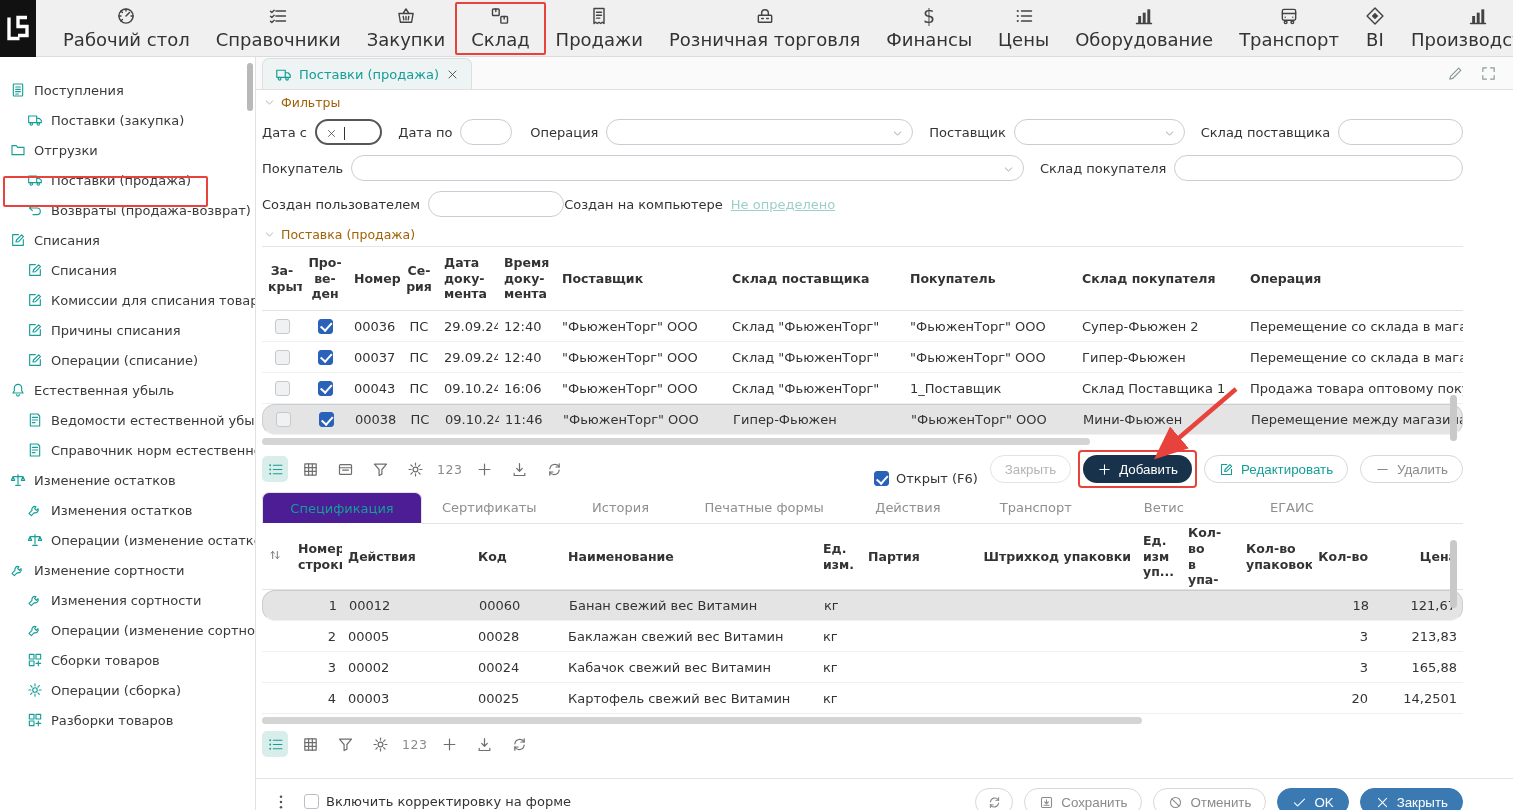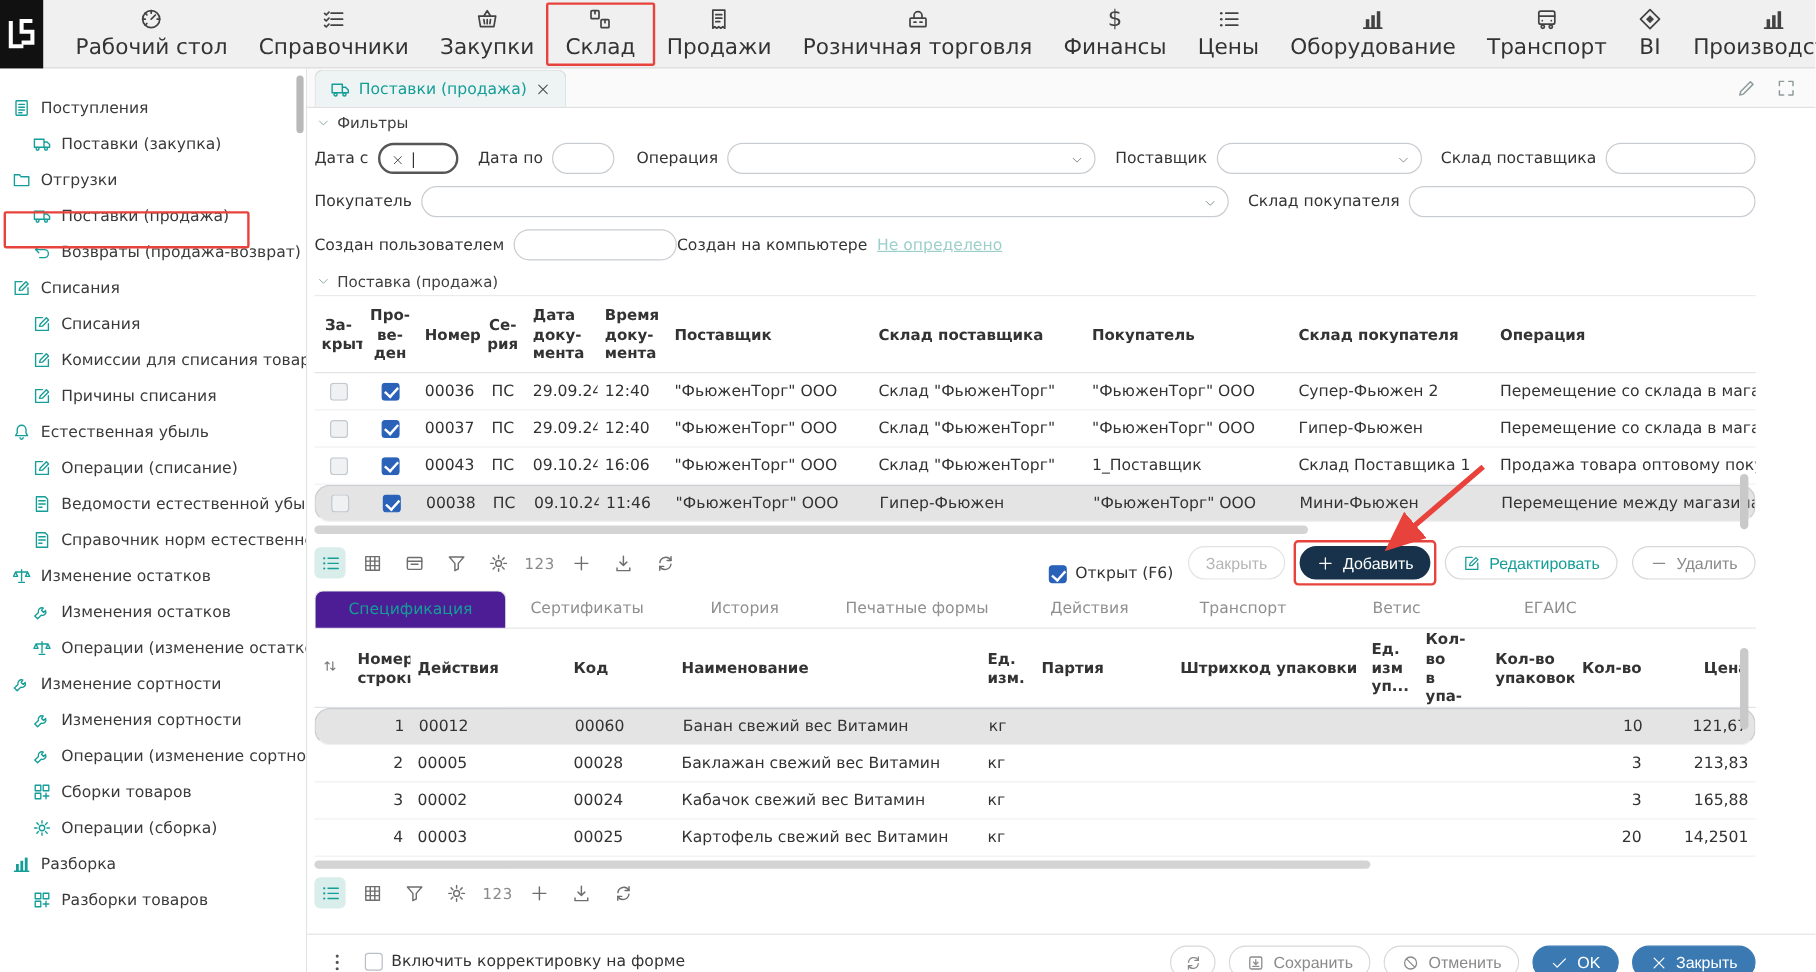--- a/index.html
+++ b/index.html
@@ -45,21 +45,21 @@
   .tabstrip { height:33px; background:#fafafa; border-bottom:1px solid #e0e0e0; display:flex;
               align-items:flex-end; padding-left:6px; position:relative; }
   .tab { height:31px; display:flex; align-items:center; gap:7px; padding:0 12px; background:#eef3f3;
          border:1px solid #dcdfe0; border-bottom:none; border-radius:7px 7px 0 0; color:var(--teal); }
   .tab .ic { width:17px; height:17px; }
   .tab .close-ic { width:13px; height:13px; color:#4d4d4d; }
   .strip-icons { position:absolute; right:16px; top:8px; display:flex; gap:16px; color:#8d9a9a; }
   .strip-icons .ic { width:17px; height:17px; }
 
   .content { padding:0 50px 0 6px; position:relative; }
-  .secline { height:24px; display:flex; align-items:center; gap:6px; color:#404040; font-size:12.5px; padding-left:2px; }
+  .secline { height:24px; display:flex; align-items:center; gap:6px; color:#a16207; font-size:12.5px; padding-left:2px; }
   .secline .ic { width:11px; height:11px; color:#87a3a0; }
   .frow { height:36px; display:flex; align-items:center; }
   .flabel { color:#333; white-space:nowrap; }
   .inp,.sel { height:26px; border:1px solid #c9cdd1; border-radius:13px; background:#fff; position:relative; }
   .inp.focus { border:2px solid #565656; }
   .inp .clear-ic { position:absolute; left:9px; top:7px; width:11px; height:11px; color:#444; }
   .inp .caret { position:absolute; left:27px; top:6px; width:1px; height:13px; background:#333; }
   .sel .chev-ic { position:absolute; right:9px; top:8px; width:11px; height:11px; color:#7c8a8a; }
   .link { color:#9ccfca; text-decoration:underline; }
   .ml8{margin-left:8px} .ml12{margin-left:0} .ml16{margin-left:16px} .ml18{margin-left:18px}
@@ -473,34 +473,34 @@
         <use href="#i-editsq"></use>
       </svg>
       <span>Комиссии для списания товаров</span>
     </div>
   <div class="sn l1">
       <svg class="ic">
         <use href="#i-editsq"></use>
       </svg>
       <span>Причины списания</span>
     </div>
+  <div class="sn l1">
+      <svg class="ic">
+        <use href="#i-editsq"></use>
+      </svg>
+      <span>Операции (списание)</span>
+    </div>
   <div class="sn l0">
       <svg class="ic">
         <use href="#i-bell"></use>
       </svg>
       <span>Естественная убыль</span>
     </div>
   <div class="sn l1">
       <svg class="ic">
-        <use href="#i-editsq"></use>
-      </svg>
-      <span>Операции (списание)</span>
-    </div>
-  <div class="sn l1">
-      <svg class="ic">
         <use href="#i-docpen"></use>
       </svg>
       <span>Ведомости естественной убыли</span>
     </div>
   <div class="sn l1">
       <svg class="ic">
         <use href="#i-docpen"></use>
       </svg>
       <span>Справочник норм естественной</span>
     </div>
@@ -544,26 +544,20 @@
       <svg class="ic">
         <use href="#i-blocks"></use>
       </svg>
       <span>Сборки товаров</span>
     </div>
   <div class="sn l1">
       <svg class="ic">
         <use href="#i-gear"></use>
       </svg>
       <span>Операции (сборка)</span>
-    </div>
-  <div class="sn l0">
-      <svg class="ic">
-        <use href="#i-bars"></use>
-      </svg>
-      <span>Разборка</span>
     </div>
   <div class="sn l1">
       <svg class="ic">
         <use href="#i-blocks"></use>
       </svg>
       <span>Разборки товаров</span>
     </div>
   <div class="sb-thumb"></div>
   <div class="sidebar-anno"></div>
 </div>
@@ -855,21 +849,21 @@
         <div class="c dc1 ar">1</div>
         <div class="c dc2">00012</div>
         <div class="c dc3">00060</div>
         <div class="c dc4">Банан свежий вес Витамин</div>
         <div class="c dc5">кг</div>
         <div class="c dc6"></div>
         <div class="c dc7"></div>
         <div class="c dc8"></div>
         <div class="c dc9"></div>
         <div class="c dc10"></div>
-        <div class="c dc11 ar">10</div>
+        <div class="c dc11 ar">18</div>
         <div class="c dc12 ar">121,67</div>
       </div>
       <div class="drow">
         <div class="c dc0"></div>
         <div class="c dc1 ar">2</div>
         <div class="c dc2">00005</div>
         <div class="c dc3">00028</div>
         <div class="c dc4">Баклажан свежий вес Витамин</div>
         <div class="c dc5">кг</div>
         <div class="c dc6"></div>

